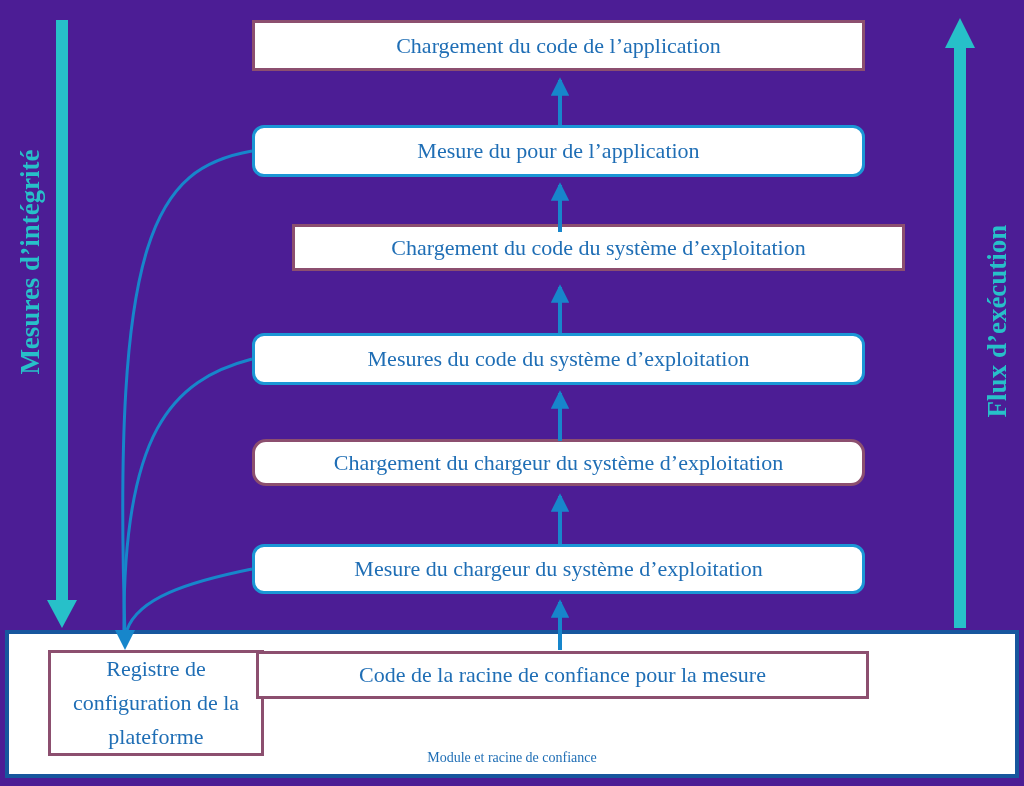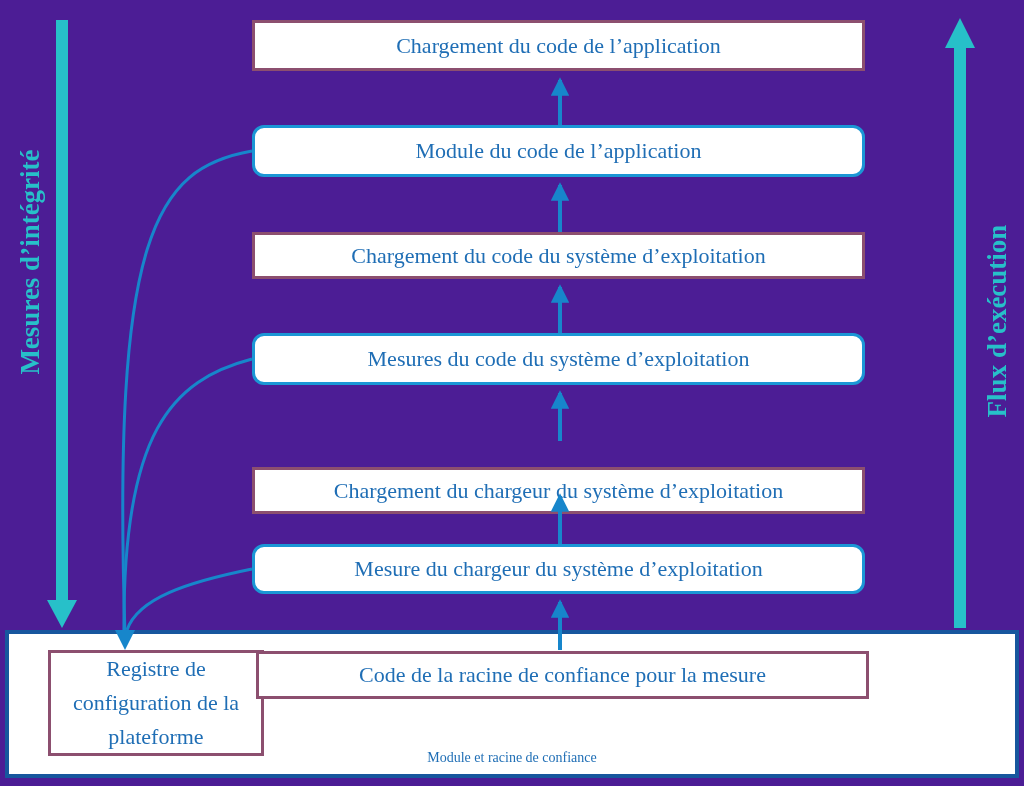--- a/index.html
+++ b/index.html
@@ -18,23 +18,23 @@
     display:flex;align-items:center;justify-content:center;
     color:#1F6EB5;
     font-size:22px;
     text-align:center;
     z-index:2;
   }
   .load-box{border:3px solid #8C4F6F;border-radius:0;}
   .measure-box{border:3.5px solid #1B96D5;border-radius:12px;}
   .b1{top:20px;height:51px;}
   .b2{top:125px;height:52px;}
-  .b3{top:232px;height:47px;}
+  .b3{top:224px;height:47px;margin-left:40px;}
   .b4{top:333px;height:52px;}
-  .b5{top:467px;height:47px;}
+  .b5{top:439px;height:47px;border-radius:14px;}
   .b6{top:544px;height:50px;}
   #trust-container{
     position:absolute;
     left:5px;top:630px;width:1014px;height:148px;
     background:#ffffff;
     border:4px solid #17579E;
     box-sizing:border-box;
     z-index:1;
   }
   #pcr-box{
@@ -83,21 +83,21 @@
 </style>
 </head>
 <body>
 
 <div id="stage">
 
   <div class="chain-box load-box b1">
     <span>Chargement du code de l’application</span>
   </div>
   <div class="chain-box measure-box b2">
-    <span>Module du code de l’application</span>
+    <span>Mesure du pour de l’application</span>
   </div>
   <div class="chain-box load-box b3">
     <span>Chargement du code du système d’exploitation</span>
   </div>
   <div class="chain-box measure-box b4">
     <span>Mesures du code du système d’exploitation</span>
   </div>
   <div class="chain-box load-box b5">
     <span>Chargement du chargeur du système d’exploitation</span>
   </div>

